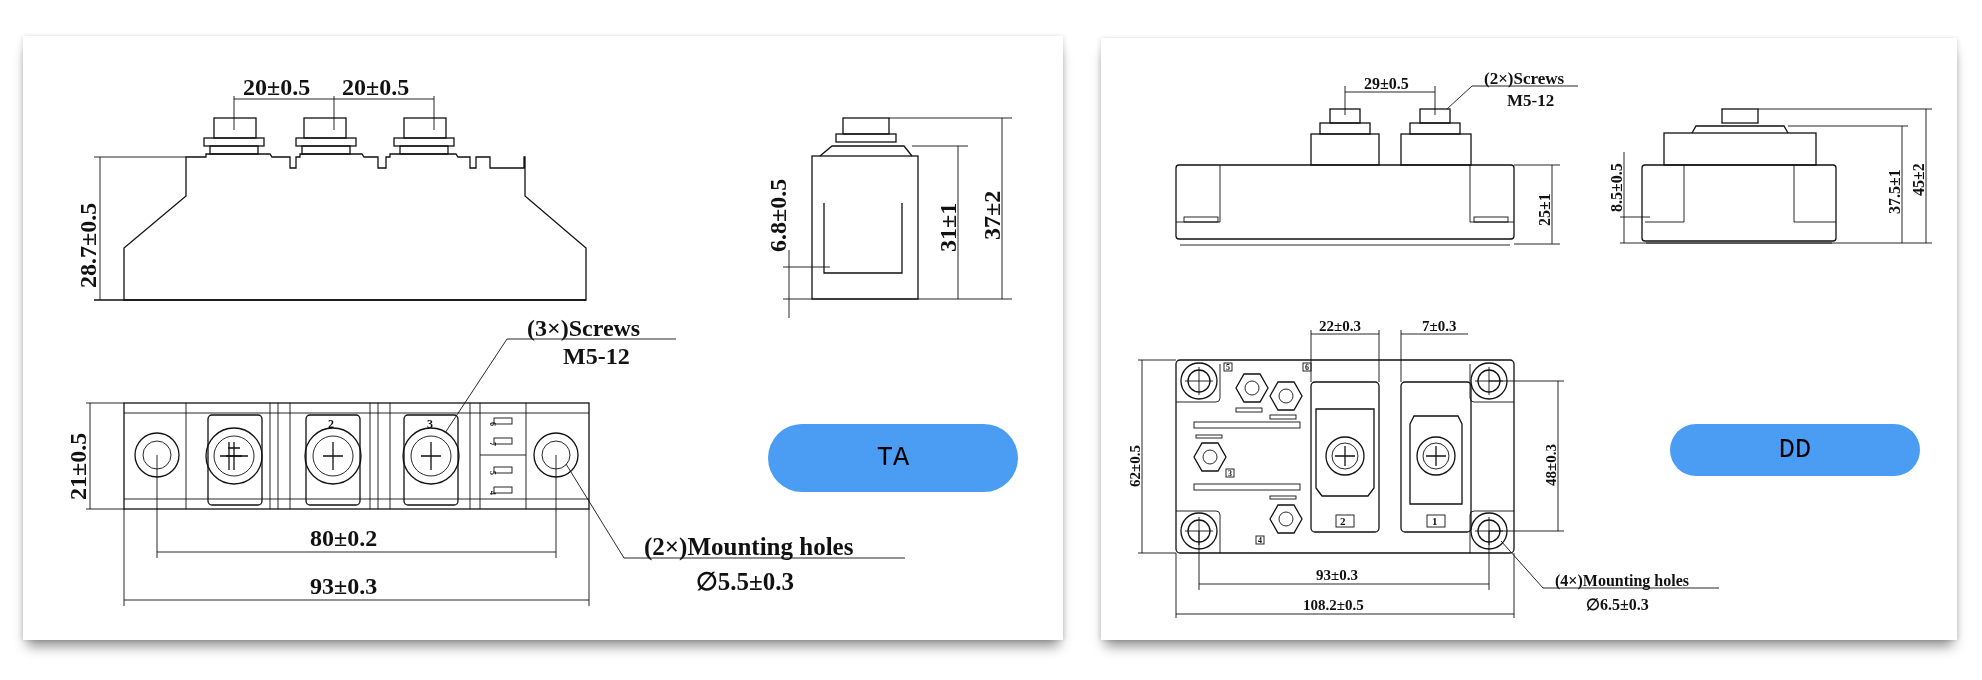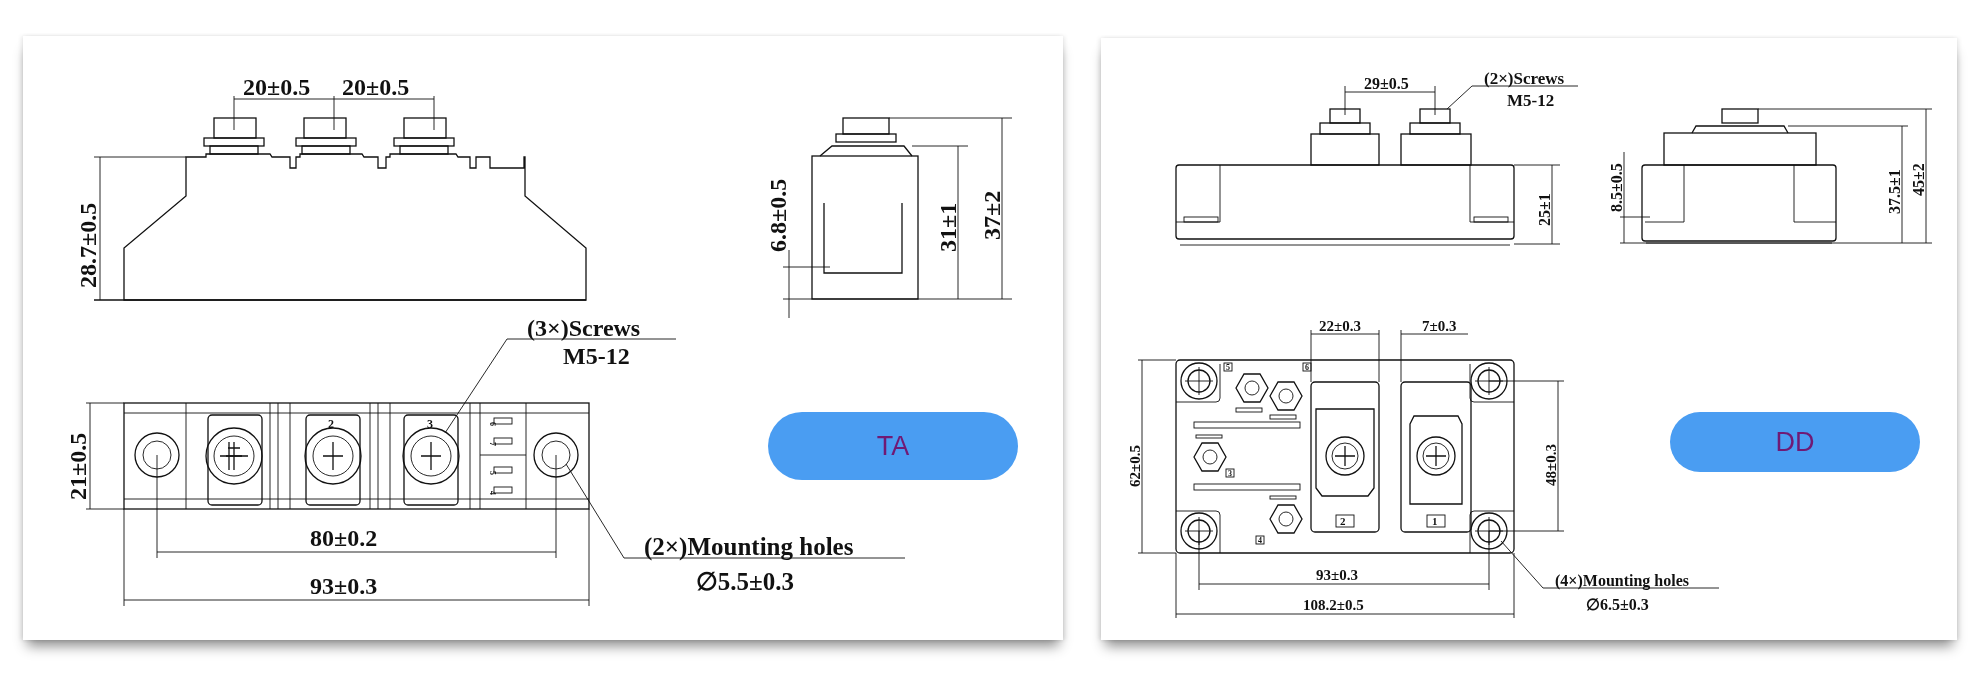--- a/index.html
+++ b/index.html
@@ -4,23 +4,23 @@
 <style>
   html,body{margin:0;padding:0;background:#ffffff;}
   body{width:1982px;height:680px;position:relative;overflow:hidden;font-family:"Liberation Serif","DejaVu Serif",serif;}
   .card{position:absolute;background:#fff;box-shadow:0 10px 12px -4px rgba(0,0,0,0.45), -2px 0 4px rgba(0,0,0,0.08), 2px 0 4px rgba(0,0,0,0.08);}
   #card-ta{left:23px;top:36px;width:1040px;height:604px;}
   #card-dd{left:1101px;top:38px;width:856px;height:602px;}
   svg{position:absolute;left:0;top:0;overflow:visible;}
   .ln{stroke:#111;stroke-width:1.3;fill:none;}
   .lt{stroke:#111;stroke-width:0.9;fill:none;}
   .dim{font-family:"Liberation Serif","DejaVu Serif",serif;font-weight:bold;fill:#111;}
-  .pill{position:absolute;background:#4a9df2;border-radius:36px;display:flex;align-items:center;justify-content:center;color:#701a75;font-family:Liberation Sans, sans-serif;font-size:27px;cursor:pointer;}
+  .pill{position:absolute;background:#4a9df2;border-radius:36px;display:flex;align-items:center;justify-content:center;color:#000000;font-family:Liberation Mono, monospace;font-size:27px;cursor:pointer;margin-top:12px;}
   #pill-ta{left:768px;top:412px;width:250px;height:68px;}
-  #pill-dd{left:1670px;top:412px;width:250px;height:60px;}
+  #pill-dd{left:1670px;top:412px;width:250px;height:52px;}
 </style>
 </head>
 <body>
 
 <div class="card" id="card-ta"></div>
 
 <svg width="1982" height="680">
 
   <g>
     <path class="ln" d="M124,300 L124,248 L186,196 L186,157 L206,157 L206,154 L270,154 L272,157 L290,157 L290,168 L296,168 L296,157 L300,157 L300,154 L362,154 L364,157 L378,157 L378,168 L386,168 L386,157 L390,157 L390,154 L456,154 L458,157 L470,157 L470,168 L476,168 L476,157 L490,157 L490,168 L524,168 L524,157 L525,157 L525,196 L586,248 L586,300 Z"></path>

